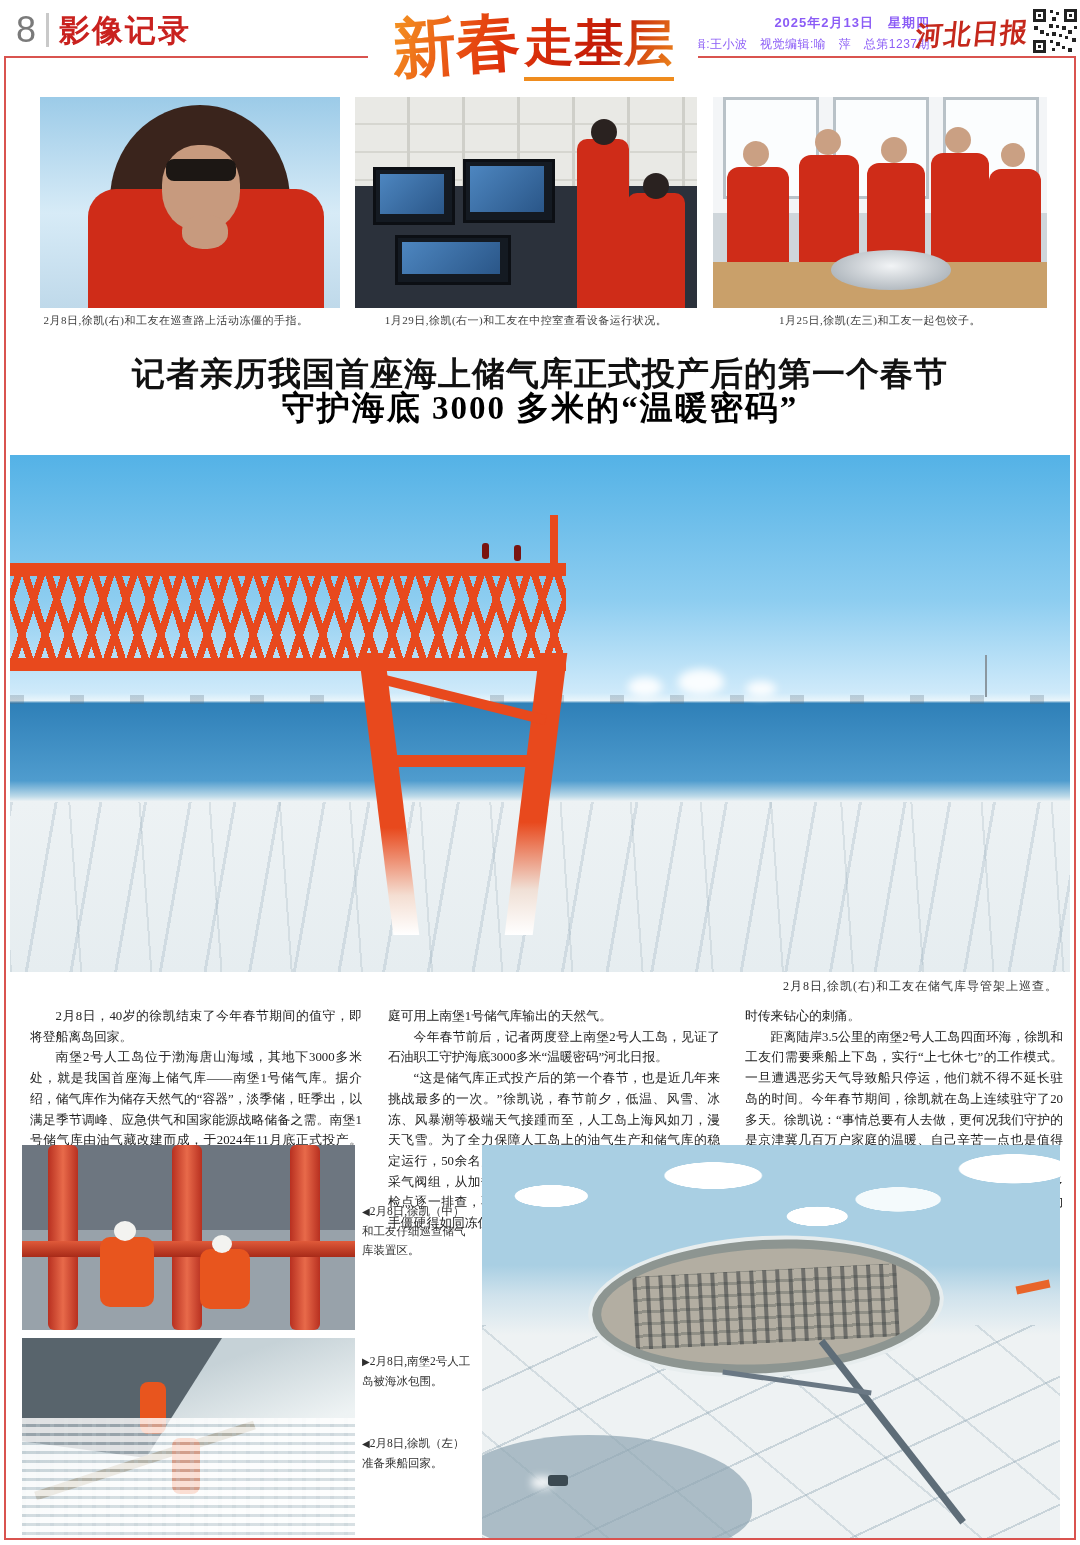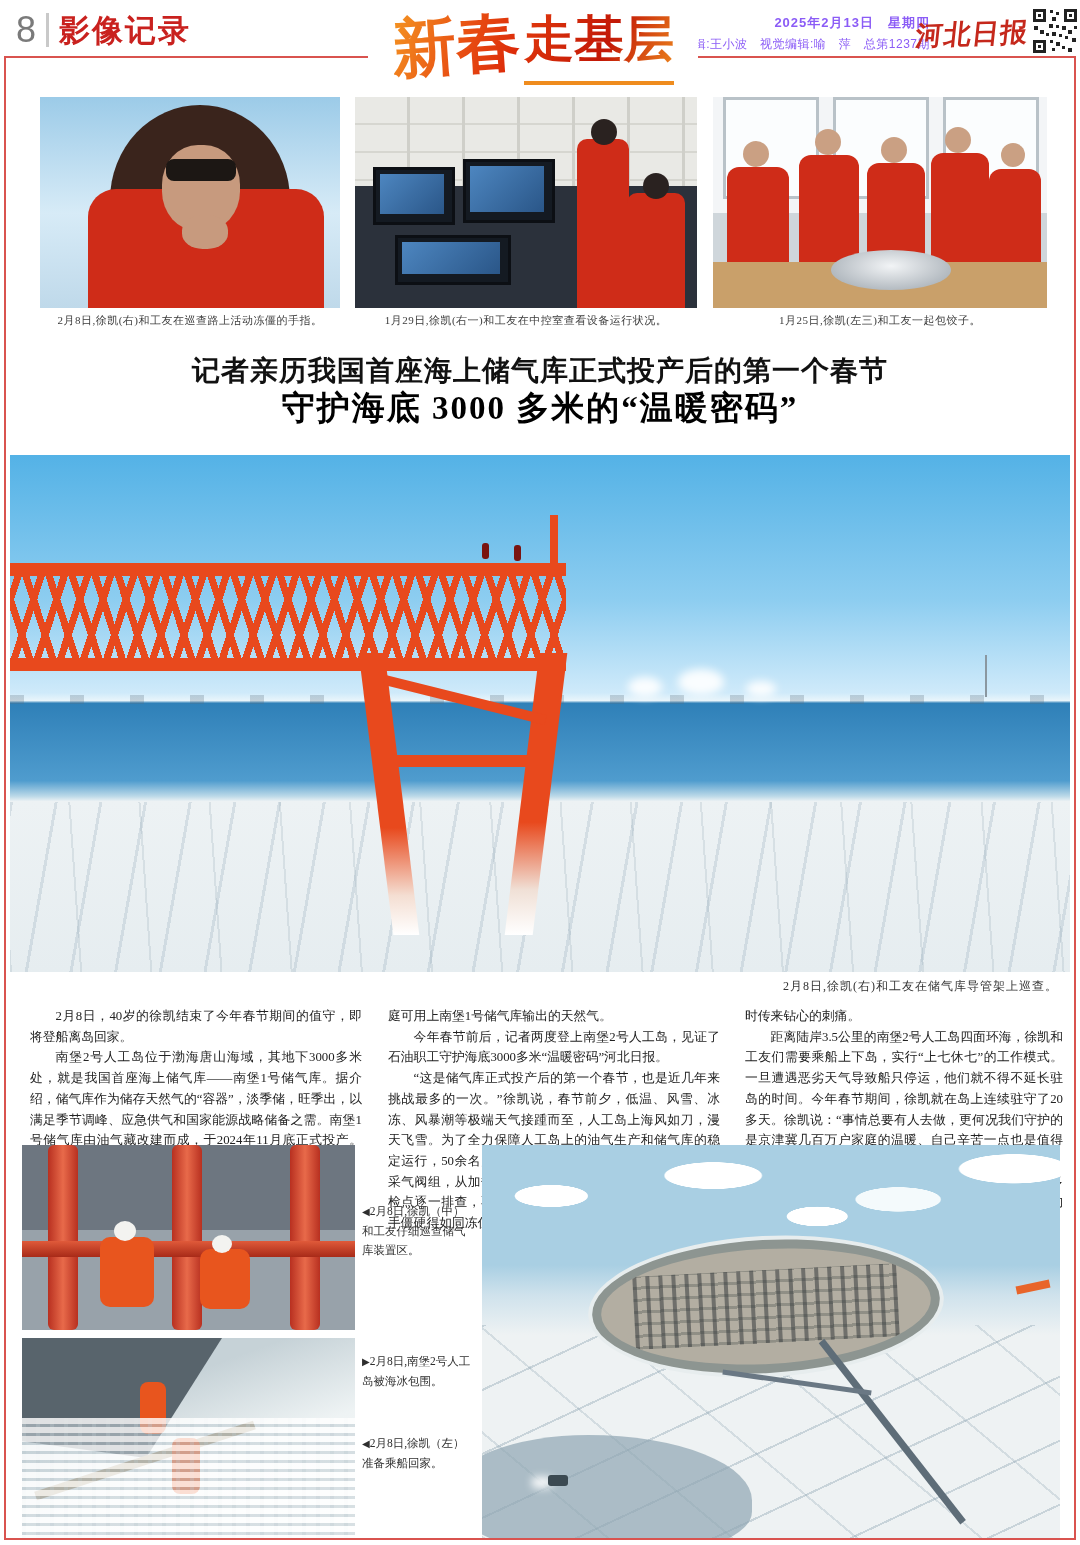--- a/index.html
+++ b/index.html
@@ -16,30 +16,30 @@
   .editors-line{font-size:12px;margin-top:4px;letter-spacing:0.5px;}
   .masthead{position:absolute;right:52px;top:16px;font-size:27px;font-weight:900;color:#c5281c;
             transform:skewX(-8deg) rotate(-2deg);letter-spacing:1px;font-family:"Liberation Serif",serif;}
   .qr{position:absolute;right:2px;top:8px;width:46px;height:46px;}
 
   
   .frame{position:absolute;left:4px;right:4px;top:56px;bottom:5px;border:2px solid #d9534f;pointer-events:none;}
   .logo-wrap{position:absolute;left:368px;top:2px;width:330px;height:86px;background:#fff;display:flex;align-items:center;justify-content:center;z-index:5;}
   .logo-p1{font-size:64px;font-weight:900;font-family:"Liberation Serif",serif;
            background:linear-gradient(115deg,#f59a23,#e84e12 55%,#d81e06);-webkit-background-clip:text;background-clip:text;color:transparent;transform:rotate(-4deg);}
-  .logo-p2{font-size:50px;font-weight:900;font-family:"Liberation Serif",serif;margin-left:4px;padding-bottom:8px;
+  .logo-p2{font-size:50px;font-weight:900;font-family:"Liberation Serif",serif;margin-left:4px;padding-bottom:0;
            background:linear-gradient(115deg,#e33a0c,#c21807 55%,#ef8c1e);-webkit-background-clip:text;background-clip:text;color:transparent;border-bottom:4px solid #ef8c1e;}
 
   
   .photo{position:absolute;overflow:hidden;}
   .p1{left:40px;top:97px;width:300px;height:211px;background:linear-gradient(180deg,#9ccbe8,#d7ebf7 55%,#bfd9ea);}
   .p2{left:355px;top:97px;width:342px;height:211px;background:linear-gradient(180deg,#e9e9e5 0 42%,#2b313b 42%);}
   .p3{left:713px;top:97px;width:334px;height:211px;background:linear-gradient(180deg,#f3f5f7 0 55%,#cfd6db 55%);}
   .cap{position:absolute;font-size:11px;color:#3c3c3c;letter-spacing:0.5px;text-align:center;}
-  .cap1{left:40px;top:313px;width:300px;}
+  .cap1{left:26px;top:313px;width:300px;}
   .cap2{left:355px;top:313px;width:342px;text-align:center;}
   .cap3{left:713px;top:313px;width:334px;}
 
   
   .p1 .hood{position:absolute;left:70px;top:8px;width:180px;height:190px;background:#3a241c;border-radius:50% 50% 40% 40%;}
   .p1 .parka{position:absolute;left:48px;top:92px;width:236px;height:130px;background:#cf2c18;border-radius:28px 28px 0 0;}
   .p1 .face{position:absolute;left:122px;top:48px;width:78px;height:86px;background:#c79a7e;border-radius:46%;}
   .p1 .shades{position:absolute;left:126px;top:62px;width:70px;height:22px;background:#1c1714;border-radius:8px;}
   .p1 .hands{position:absolute;left:142px;top:118px;width:46px;height:34px;background:#c79a7e;border-radius:45%;}
   
@@ -49,21 +49,21 @@
   .p2 .fig{position:absolute;background:#cf2c18;border-radius:10px 10px 0 0;}
   .p2 .head{position:absolute;background:#2a2220;border-radius:50%;}
   
   .p3 .win{position:absolute;top:0;height:96px;background:#fbfdfe;border:3px solid #b9c2c8;}
   .p3 .fig{position:absolute;background:#cf2c18;border-radius:12px 12px 0 0;}
   .p3 .head{position:absolute;background:#caa083;border-radius:50%;}
   .p3 .table{position:absolute;left:0;bottom:0;width:100%;height:46px;background:#c9a06a;}
   .p3 .bowl{position:absolute;left:118px;bottom:18px;width:120px;height:40px;background:radial-gradient(ellipse at 50% 40%,#f2f4f6,#9aa3ab);border-radius:50%;}
 
   
-  .kicker{position:absolute;left:0;top:352px;width:100%;text-align:center;font-size:28px;font-weight:bold;letter-spacing:1px;color:#111;font-family:"Liberation Sans",sans-serif;}
+  .kicker{position:absolute;left:0;top:352px;width:100%;text-align:center;font-size:33px;font-weight:bold;letter-spacing:1px;color:#111;font-family:"Liberation Sans",sans-serif;}
   .headline{position:absolute;left:0;top:386px;width:100%;text-align:center;font-size:33px;font-weight:bold;letter-spacing:2px;color:#000;}
 
   
   .main-photo{position:absolute;left:10px;top:455px;width:1060px;height:517px;overflow:hidden;
       background:linear-gradient(180deg,#54b2e6 0,#8dcdf0 28%,#cfeafa 46%,#e9f5fb 47.5%,
                  #2f80b8 48%,#4f9cce 63%,#bcd9e8 66%,
                  #edf2f4 67%,#e6edf0 100%);}
   .ice-tex{position:absolute;left:0;top:347px;width:100%;height:170px;
       background:repeating-linear-gradient(100deg,rgba(148,170,186,.28) 0 3px,transparent 3px 44px),
                  repeating-linear-gradient(86deg,rgba(120,145,160,.18) 0 2px,transparent 2px 70px);}

